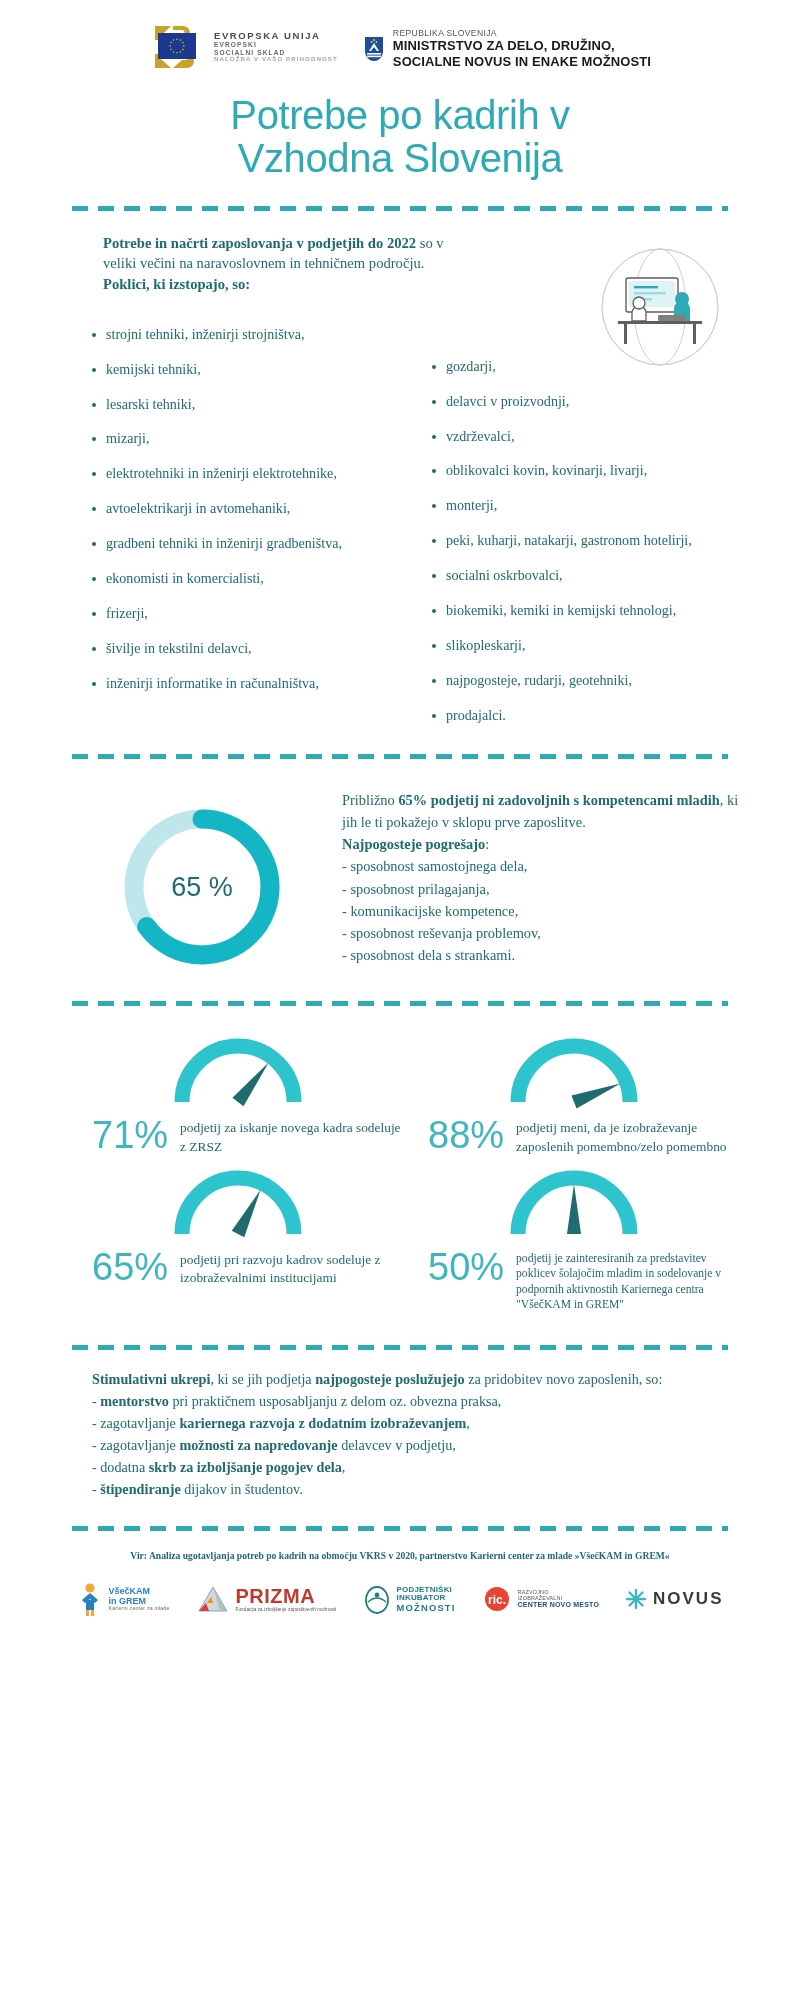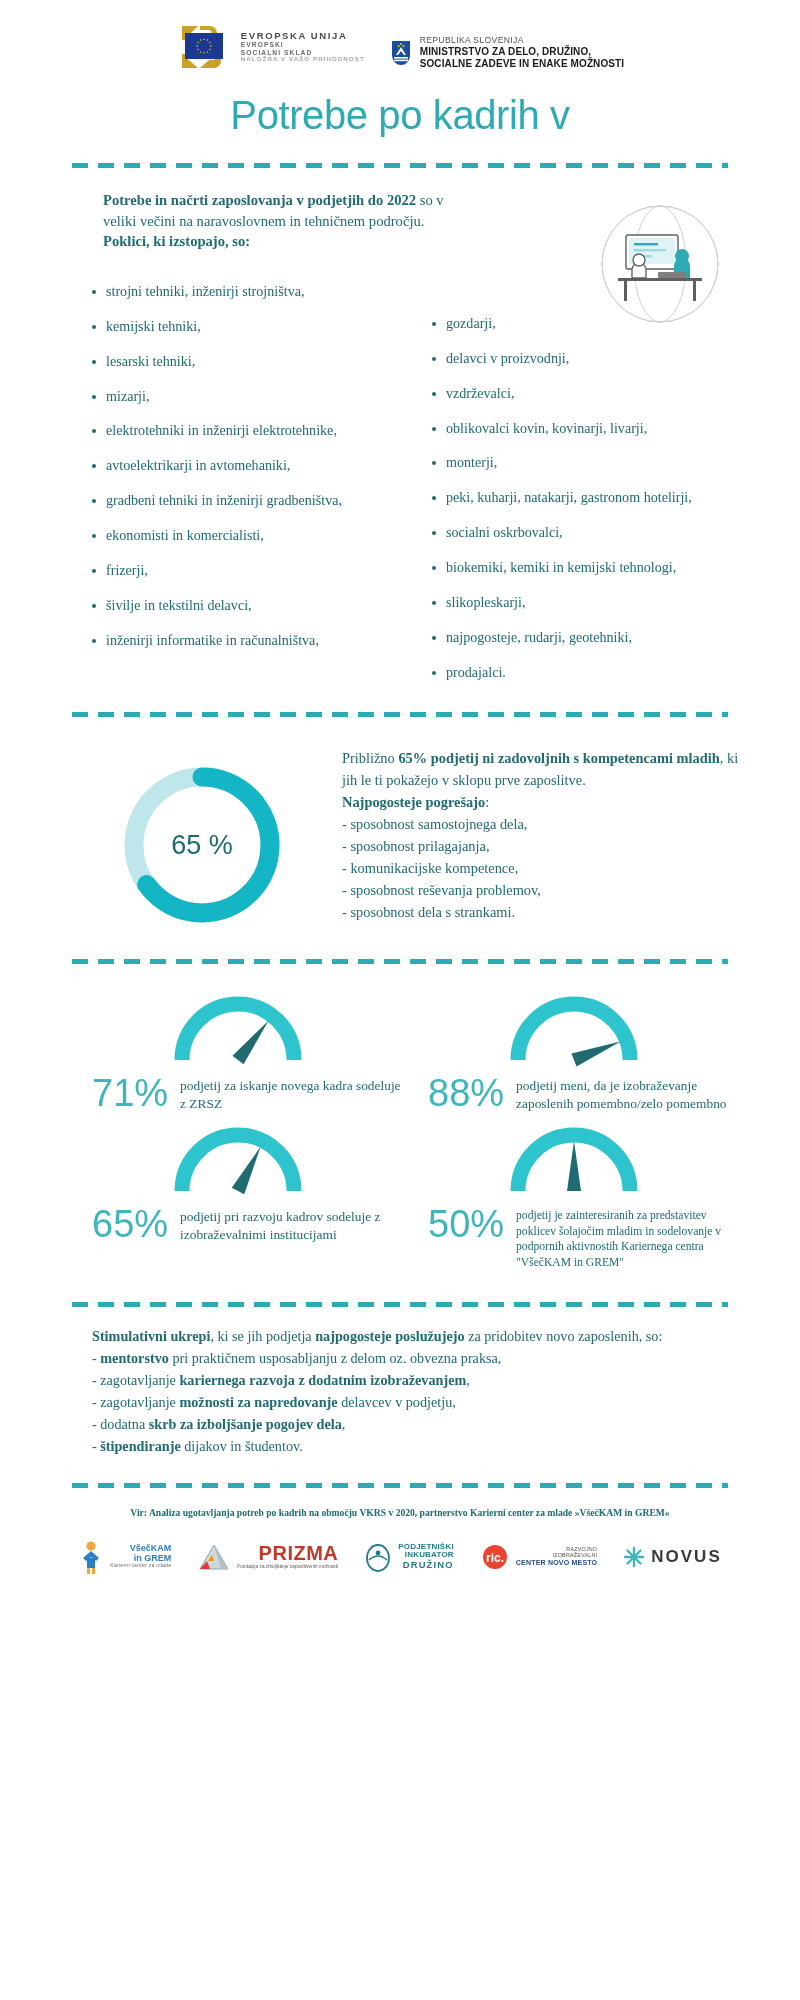--- a/index.html
+++ b/index.html
@@ -36,21 +36,21 @@
   .eu-stars{width:18px;height:18px;}
   .eu-words{line-height:1.12;font-family:"Liberation Sans",sans-serif;}
   .eu-words .l1{font-size:9.5px;letter-spacing:1.6px;color:#4b4b4b;font-weight:600;}
   .eu-words .l2,.eu-words .l3{font-size:6.6px;letter-spacing:1.1px;color:#6a6a6a;font-weight:600;}
   .eu-words .l4{font-size:6.2px;letter-spacing:1.05px;color:#a6a6a6;font-weight:600;}
 
   .logo-rs{display:flex;align-items:center;gap:9px;}
   .rs-shield{width:20px;height:26px;flex:none;}
   .rs-words{line-height:1.22;font-family:"Liberation Sans",sans-serif;}
   .rs-words .r1{font-size:8.6px;letter-spacing:.35px;color:#555;}
-  .rs-words .r2,.rs-words .r3{font-size:10px;letter-spacing:.1px;color:#1a1a1a;font-weight:700;}
+  .rs-words .r2,.rs-words .r3{font-size:13px;letter-spacing:.1px;color:#1a1a1a;font-weight:700;}
 
   
   .title{
     text-align:center;
     font-family:"Liberation Sans",sans-serif;
     font-size:40px;
     line-height:1.07;
     color:#2eaab4;
     font-weight:400;
     margin:18px 0 0 0;
@@ -188,21 +188,20 @@
     font-weight:700;
   }
 
   
   .flogos{
     display:flex;
     align-items:center;
     justify-content:center;
     gap:26px;
     padding:20px 22px 26px 22px;
-    text-align:right;
   }
   .flogo{display:flex;align-items:center;gap:6px;}
   .flogo .txt{font-family:"Liberation Sans",sans-serif;line-height:1.08;}
 
   .vk-t1{font-size:9px;font-weight:700;color:#2b7fc4;}
   .vk-t2{font-size:5.2px;color:#6d6d6d;letter-spacing:.2px;}
   .prizma-t1{font-size:20px;font-weight:700;color:#c0392b;letter-spacing:.5px;}
   .prizma-t2{font-size:4.6px;color:#555;letter-spacing:.1px;}
   .pik-t1{font-size:8px;font-weight:700;color:#1f7c8a;letter-spacing:.2px;}
   .pik-t2{font-size:9.4px;font-weight:700;color:#1f7c8a;letter-spacing:1.2px;}
@@ -262,27 +261,28 @@
           <circle cx="10" cy="4" r="1"></circle>
             <circle cx="7.6" cy="6" r="1"></circle>
             <circle cx="12.4" cy="6" r="1"></circle>
         </g>
         <rect x="3" y="17" width="14" height="1.6" fill="#ffffff"></rect>
         <rect x="3" y="19.6" width="14" height="1.6" fill="#ffffff"></rect>
       </svg>
       <div class="rs-words">
         <div class="r1">REPUBLIKA SLOVENIJA</div>
         <div class="r2">MINISTRSTVO ZA DELO, DRUŽINO,</div>
-        <div class="r3">SOCIALNE ZADEVE IN ENAKE MOŽNOSTI</div>
+        <div class="r3">SOCIALNE NOVUS IN ENAKE MOŽNOSTI</div>
       </div>
     </div>
   </div>
 
   <div class="title">
     <div>Potrebe po kadrih v</div>
+    <div>Vzhodna Slovenija</div>
   </div>
 
   <div class="dashes"></div>
 
   <div class="intro-wrap">
     <svg class="deco-illu" viewBox="0 0 124 124">
       <circle cx="62" cy="62" r="58" fill="none" stroke="#cfcfcf" stroke-width="1"></circle>
       <path d="M62 4 a58 58 0 0 1 0 116" fill="none" stroke="#cfcfcf" stroke-width="1"></path>
       <path d="M62 4 a58 58 0 0 0 0 116" fill="none" stroke="#cfcfcf" stroke-width="1"></path>
       <ellipse cx="62" cy="62" rx="26" ry="58" fill="none" stroke="#cfcfcf" stroke-width="1"></ellipse>
@@ -467,21 +467,21 @@
 
     <div class="flogo">
       <svg width="28" height="30" viewBox="0 0 28 30">
         <ellipse cx="14" cy="16" rx="11" ry="13" fill="none" stroke="#1f7c8a" stroke-width="1.8"></ellipse>
         <path d="M5 18 q9 -8 18 0" fill="none" stroke="#1f7c8a" stroke-width="1.6"></path>
         <circle cx="14" cy="11" r="2.4" fill="#1f7c8a"></circle>
       </svg>
       <div class="txt">
         <div class="pik-t1">PODJETNIŠKI</div>
         <div class="pik-t1">INKUBATOR</div>
-        <div class="pik-t2">DRUŽINO</div>
+        <div class="pik-t2">MOŽNOSTI</div>
       </div>
     </div>
 
     <div class="flogo">
       <svg width="30" height="26" viewBox="0 0 30 26">
         <circle cx="15" cy="13" r="12" fill="#e8442f"></circle>
         <text x="15" y="18" text-anchor="middle" font-family="Liberation Sans, sans-serif" font-size="12" font-weight="700" fill="#ffffff">ric.</text>
       </svg>
       <div class="txt">
         <div class="ric-t1">RAZVOJNO</div>

